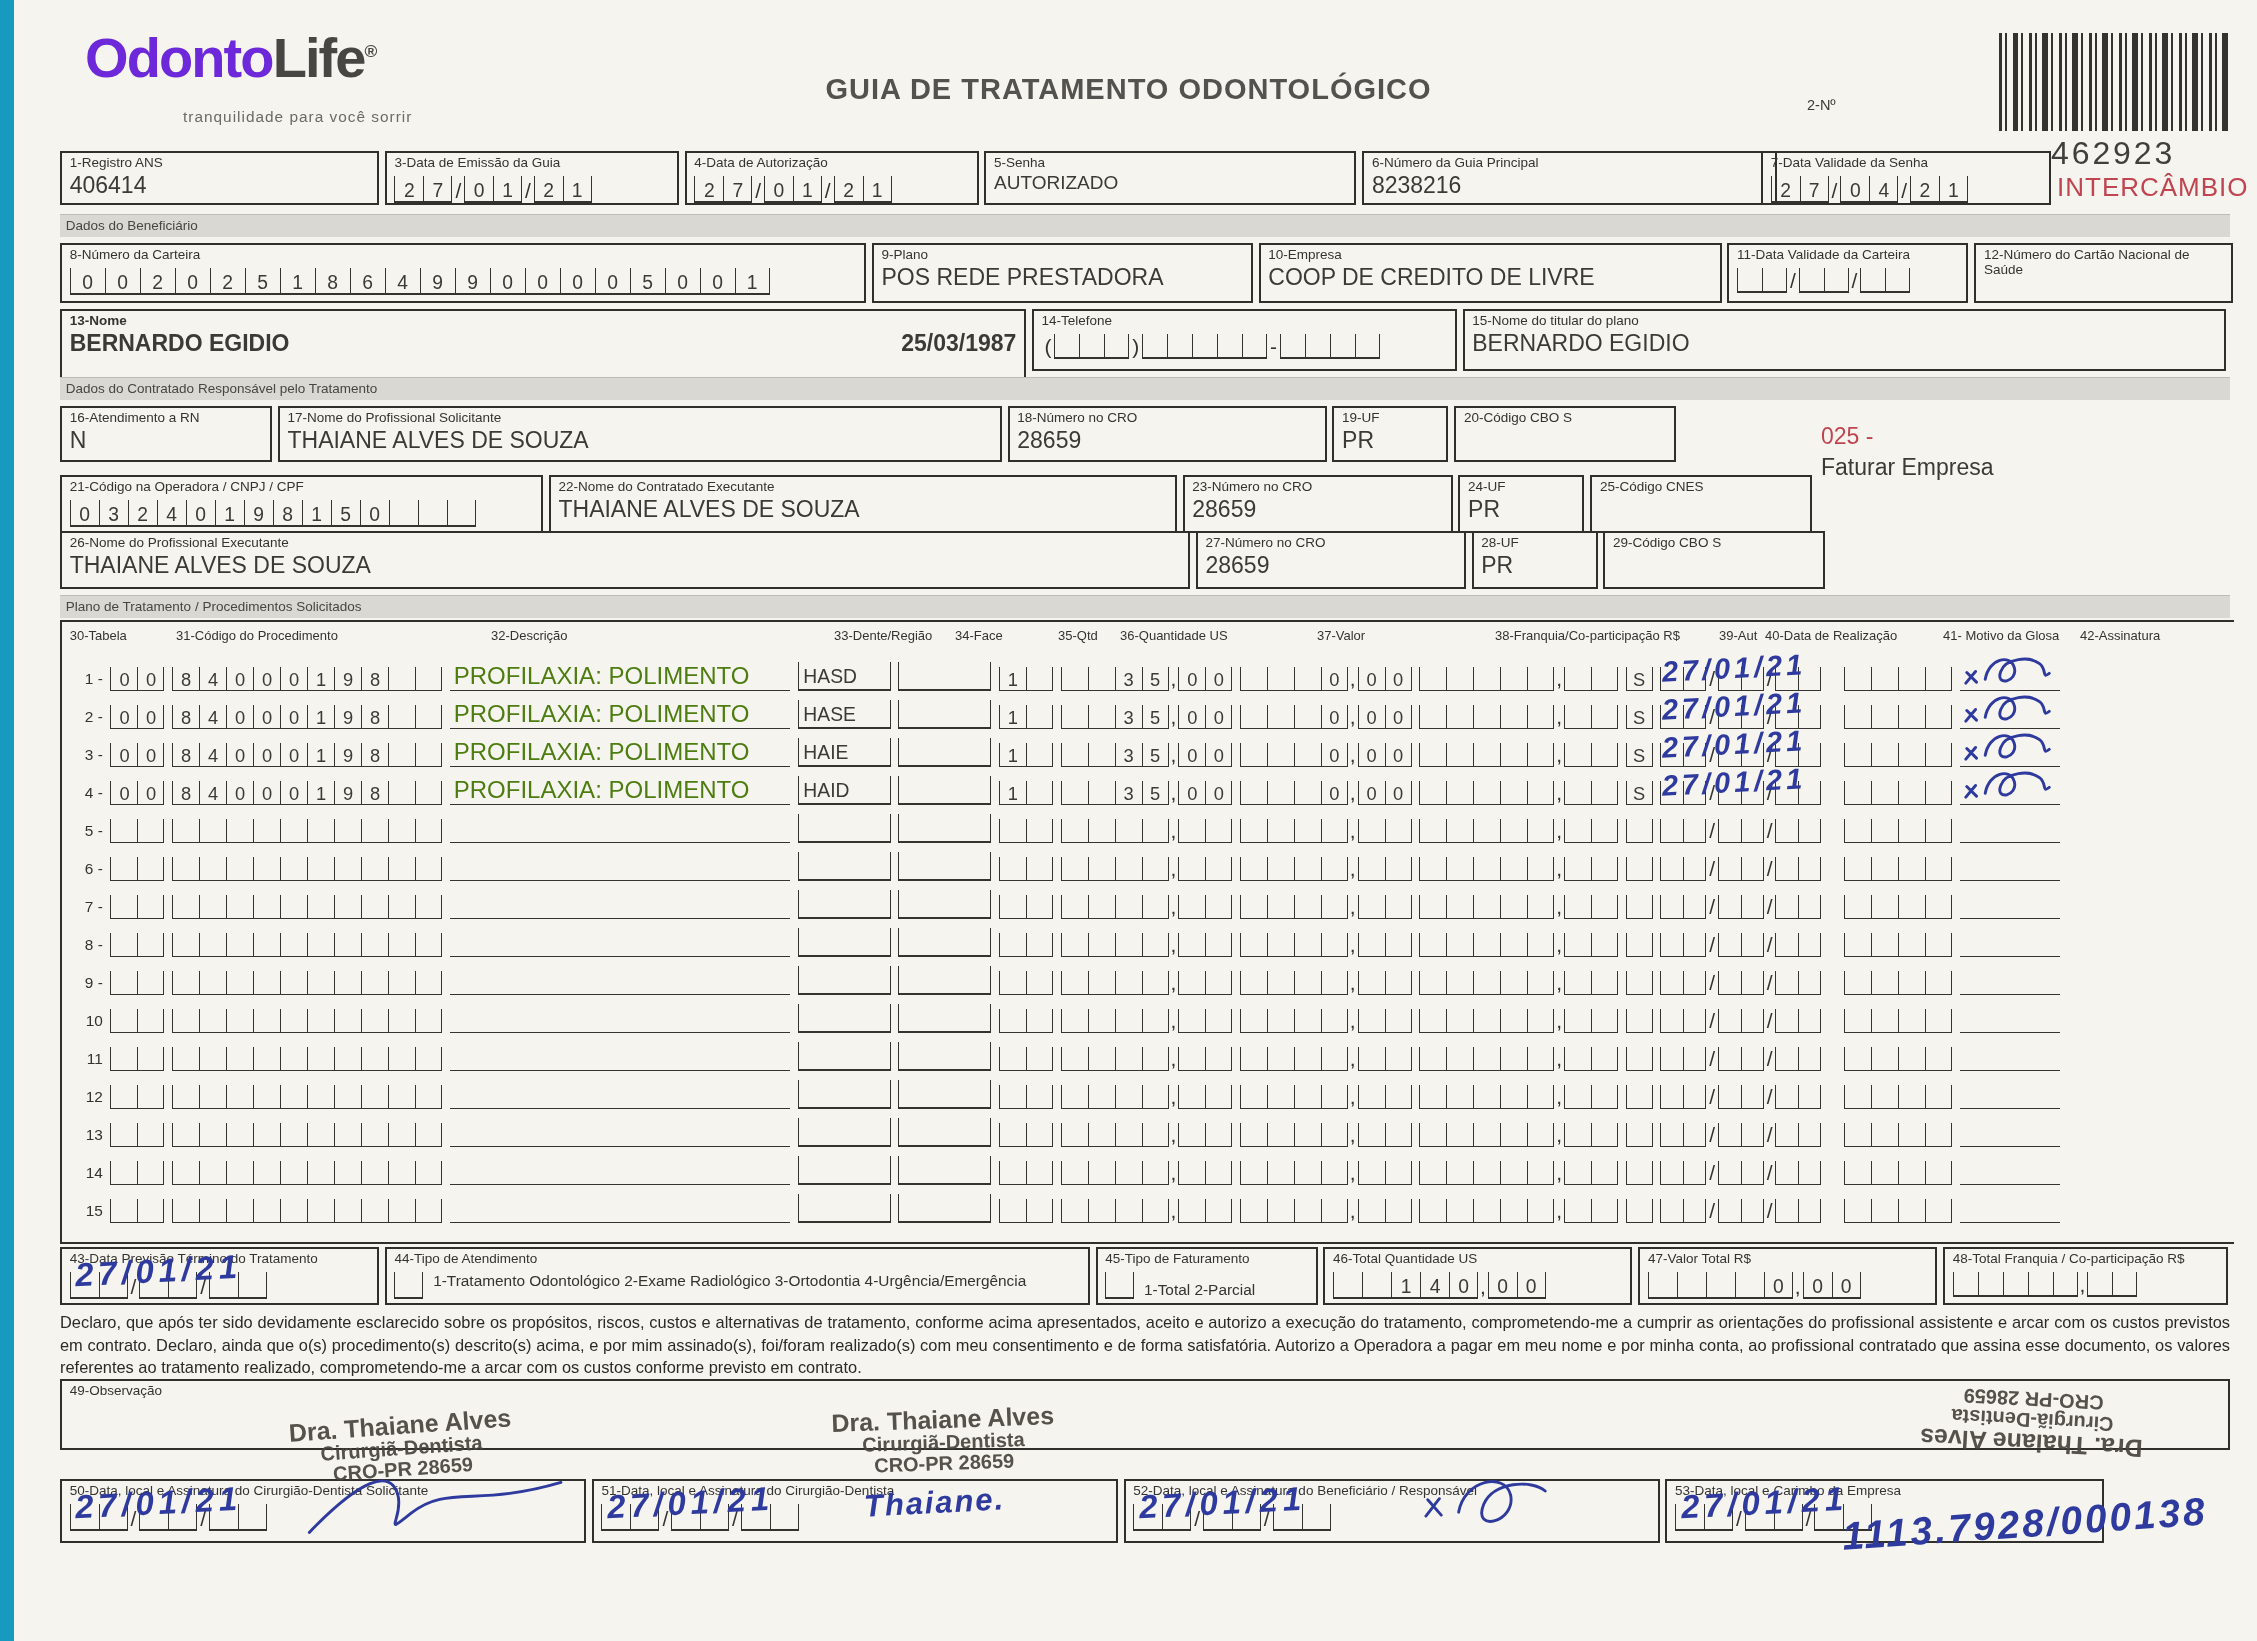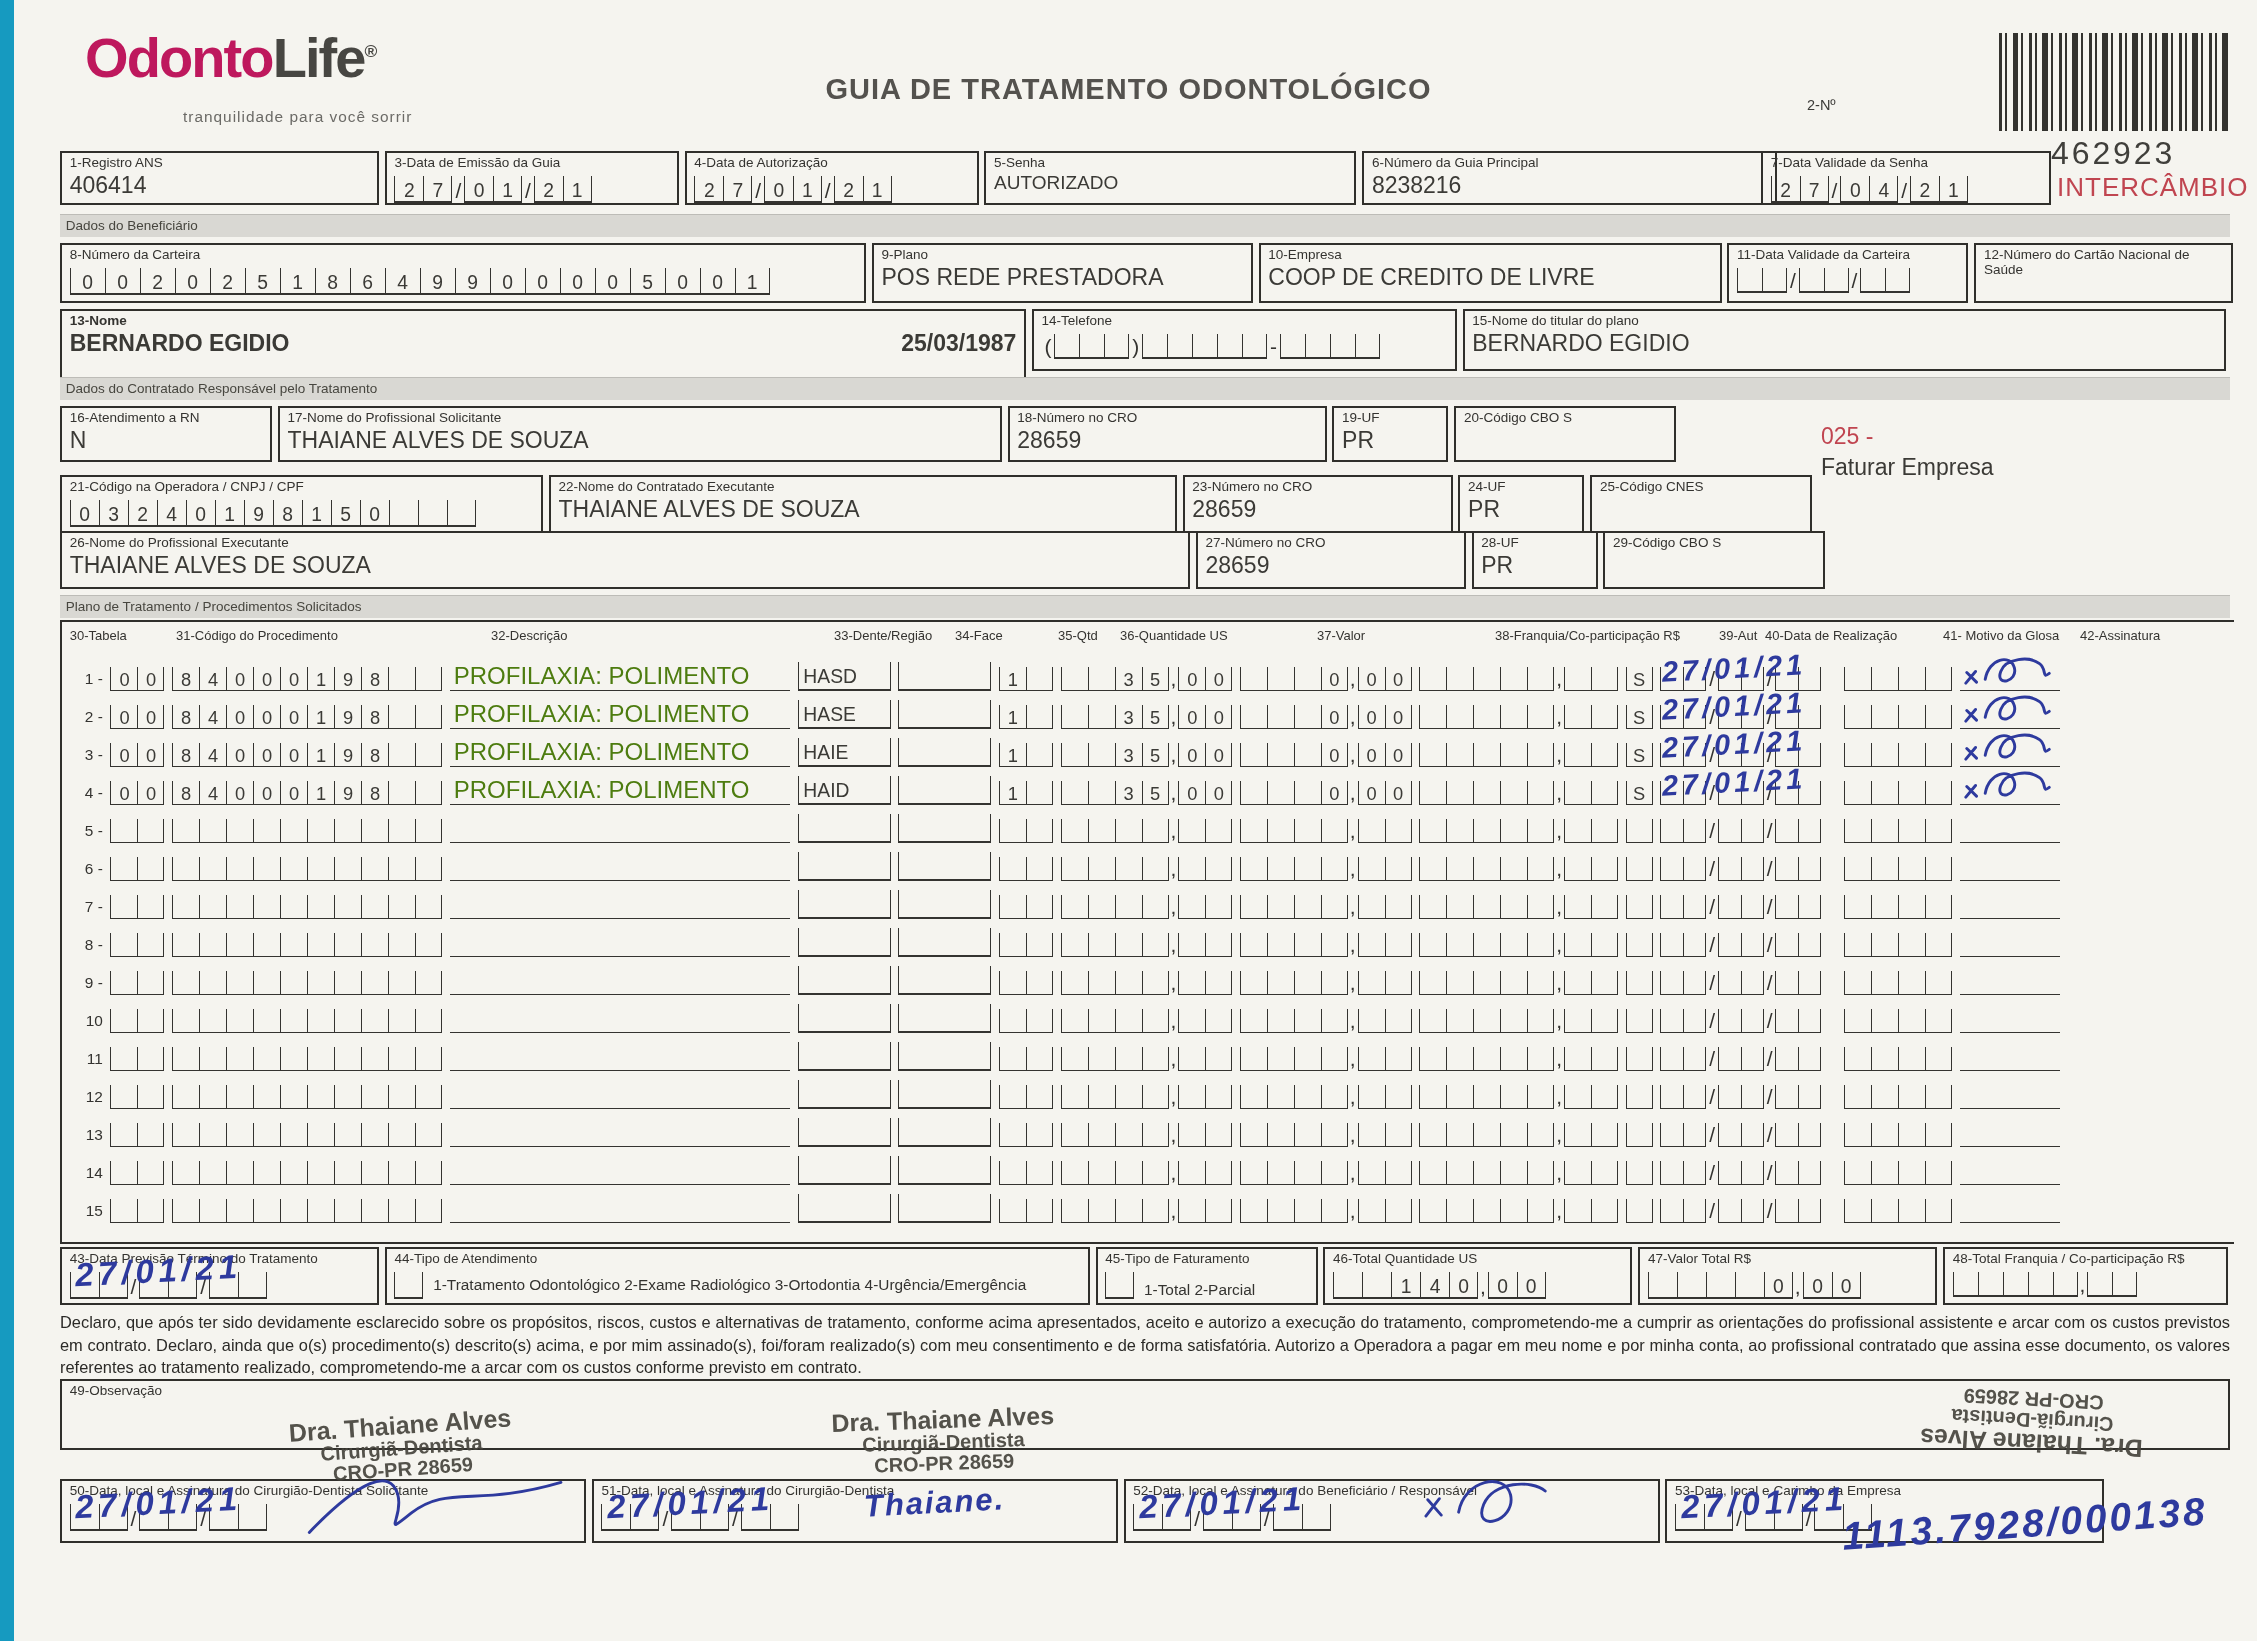--- a/index.html
+++ b/index.html
@@ -6,21 +6,21 @@
   html,body { background:#e8e7e3; }
   #page {
     position:relative; width:2257px; height:1641px;
     background:#f5f4ef; overflow:hidden;
     font-family:"Liberation Sans", sans-serif; color:#2e2d2b;
   }
   #left-strip { position:absolute; left:0; top:0; width:13.5px; height:1641px; background:#169ac0; }
 
   
   .logo { position:absolute; left:85px; top:25px; font-weight:bold; font-size:56px; letter-spacing:-1.9px; }
-  .logo .o1 { color:#be185d;margin-top:19px; }
+  .logo .o1 { color:#6d28d9;margin-top:19px; }
   .logo .o2 { color:#474642; }
   .logo sup { font-size:17.4px; color:#474642; }
   .tagline { position:absolute; left:183px; top:108px; font-size:15.4px; color:#6b6a66; letter-spacing:1px; }
   .title { position:absolute; left:0; top:73px; width:2257px; text-align:center; font-size:29px; font-weight:bold; color:#54524e; letter-spacing:1px; }
   .bc-label { position:absolute; left:1807px; top:97px; font-size:14.5px; color:#3c3b38; }
   .barcode { position:absolute; left:1999px; top:33px; width:232px; height:98px;
     background:repeating-linear-gradient(90deg,#34332f 0 2.9px,transparent 2.9px 5.8px,#34332f 5.8px 7.7px,transparent 7.7px 13.5px,#34332f 13.5px 19.3px,transparent 19.3px 22px,#34332f 22px 24px,transparent 24px 30px); }
   .guide-num { position:absolute; left:2051px; top:135px; font-size:32px; color:#403f3b; letter-spacing:2.9px; }
   .guide-type { position:absolute; left:2057px; top:172px; font-size:26px; color:#c04550; letter-spacing:1px; }
 
@@ -1831,21 +1831,21 @@
           <span class="sep">/</span>
           <span class="comb cw30">
             <span class="cell">&nbsp;</span>
             <span class="cell">&nbsp;</span>
           </span>
           <span class="hand sig-hand">27/01/21</span>
         </span>
     </div>
     <div class="fbox" style="width:705px;height:58px;">
       <span class="flabel">44-Tipo de Atendimento</span>
-      <span class="combline" style="align-items:center;">
+      <span class="combline" style="align-items:flex-start;">
           <span class="comb cw30">
             <span class="cell">&nbsp;</span>
           </span>
           <span style="font-size:15.4px;margin-left:9.7px;color:#343330;">1-Tratamento Odontológico  2-Exame Radiológico  3-Ortodontia  4-Urgência/Emergência</span>
         </span>
     </div>
     <div class="fbox" style="width:222px;height:58px;">
       <span class="flabel">45-Tipo de Faturamento</span>
       <span class="combline">
           <span class="comb cw30">

